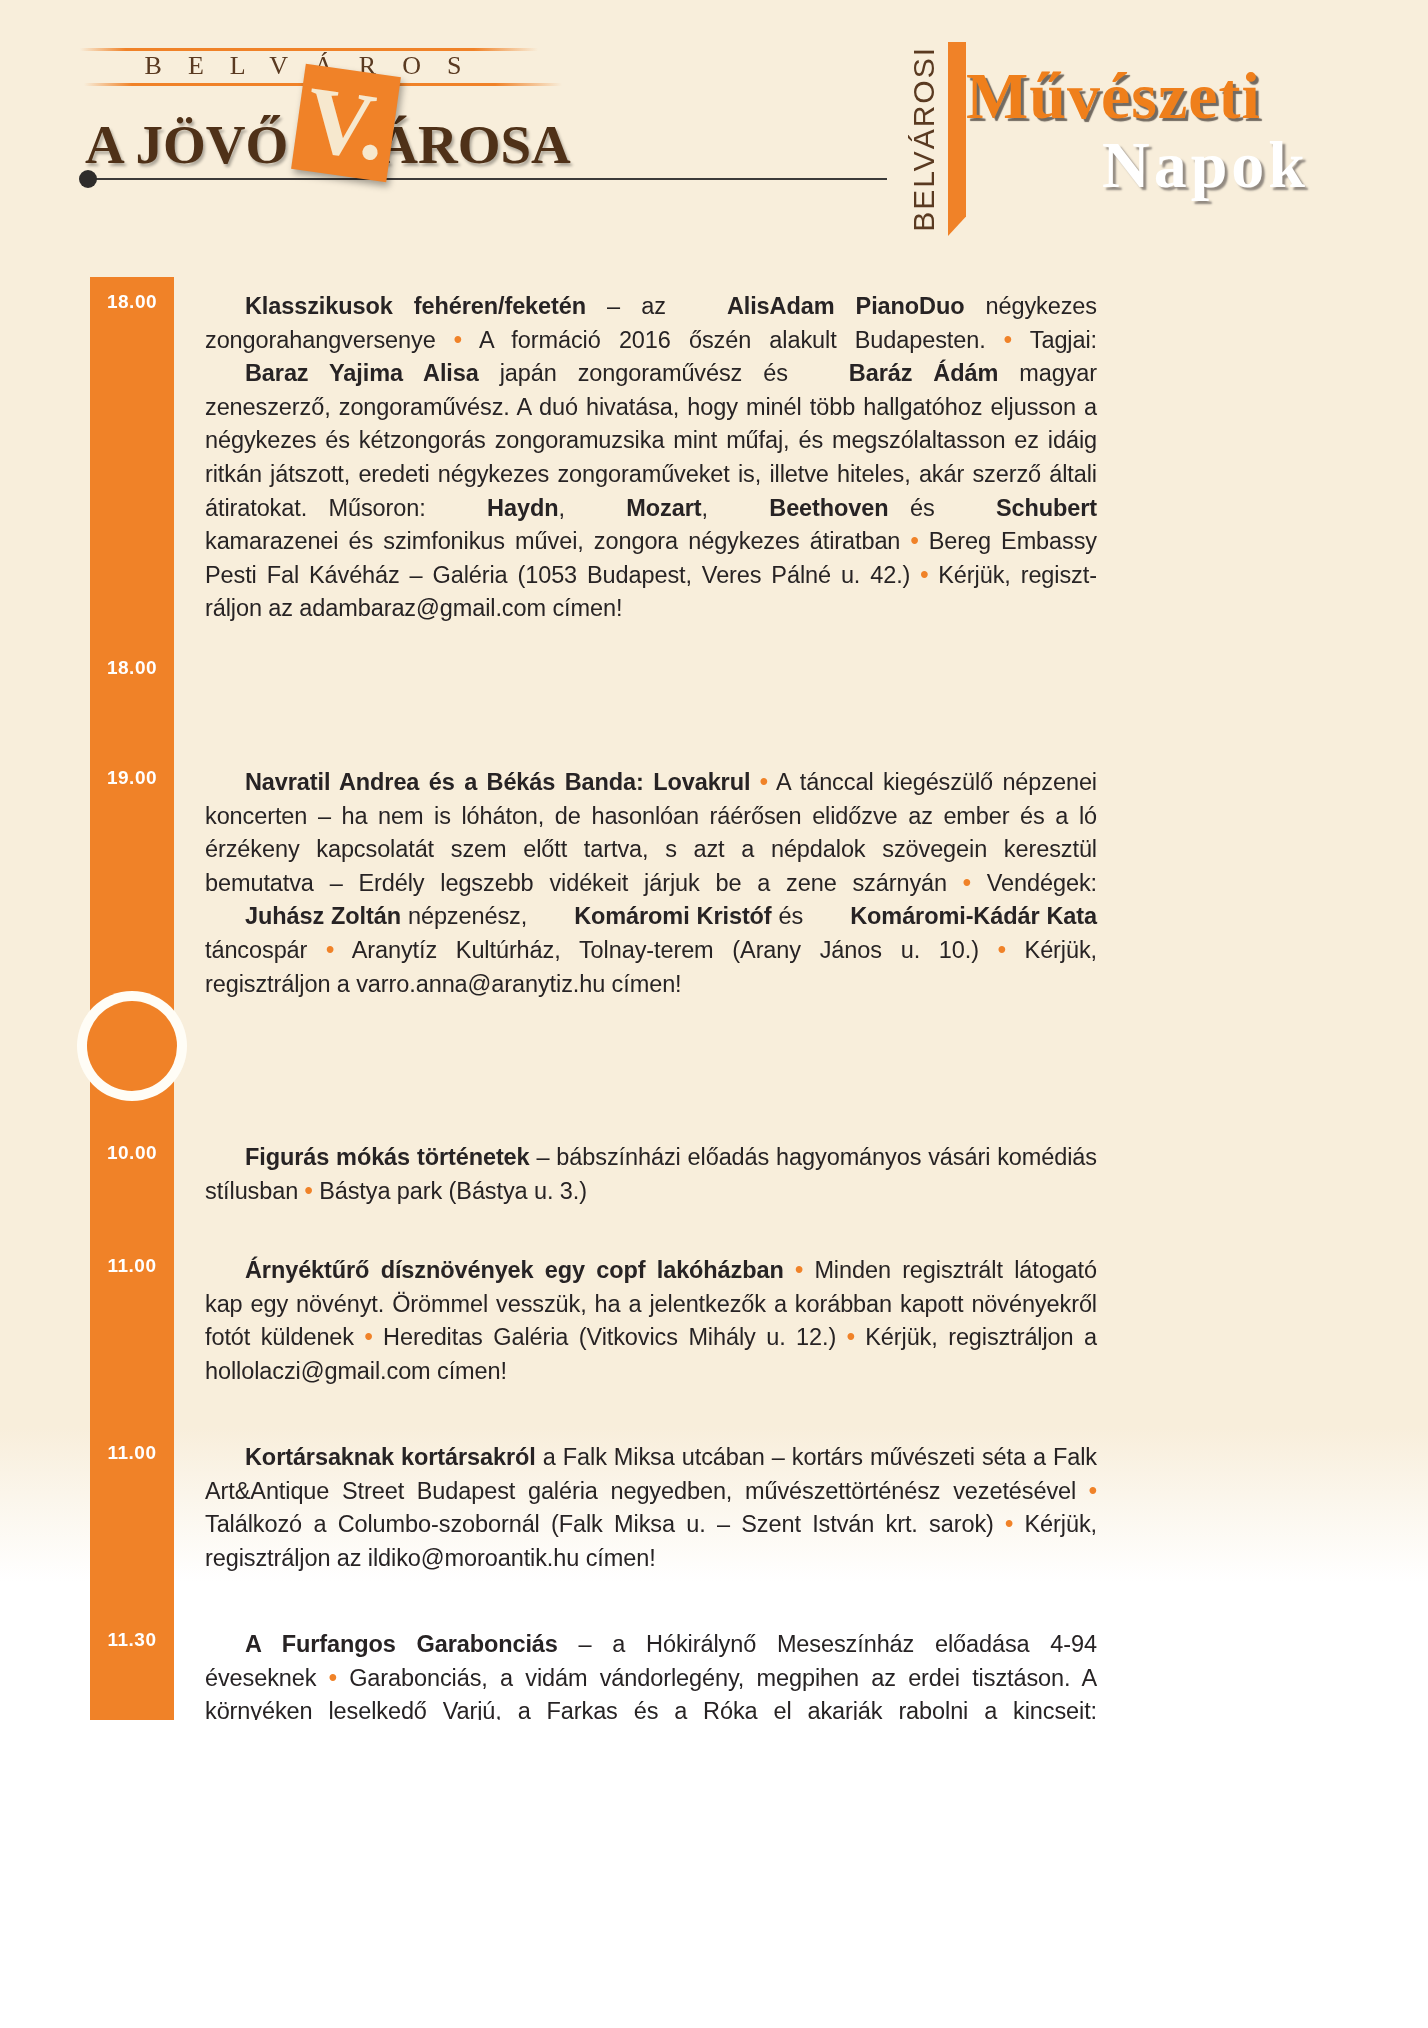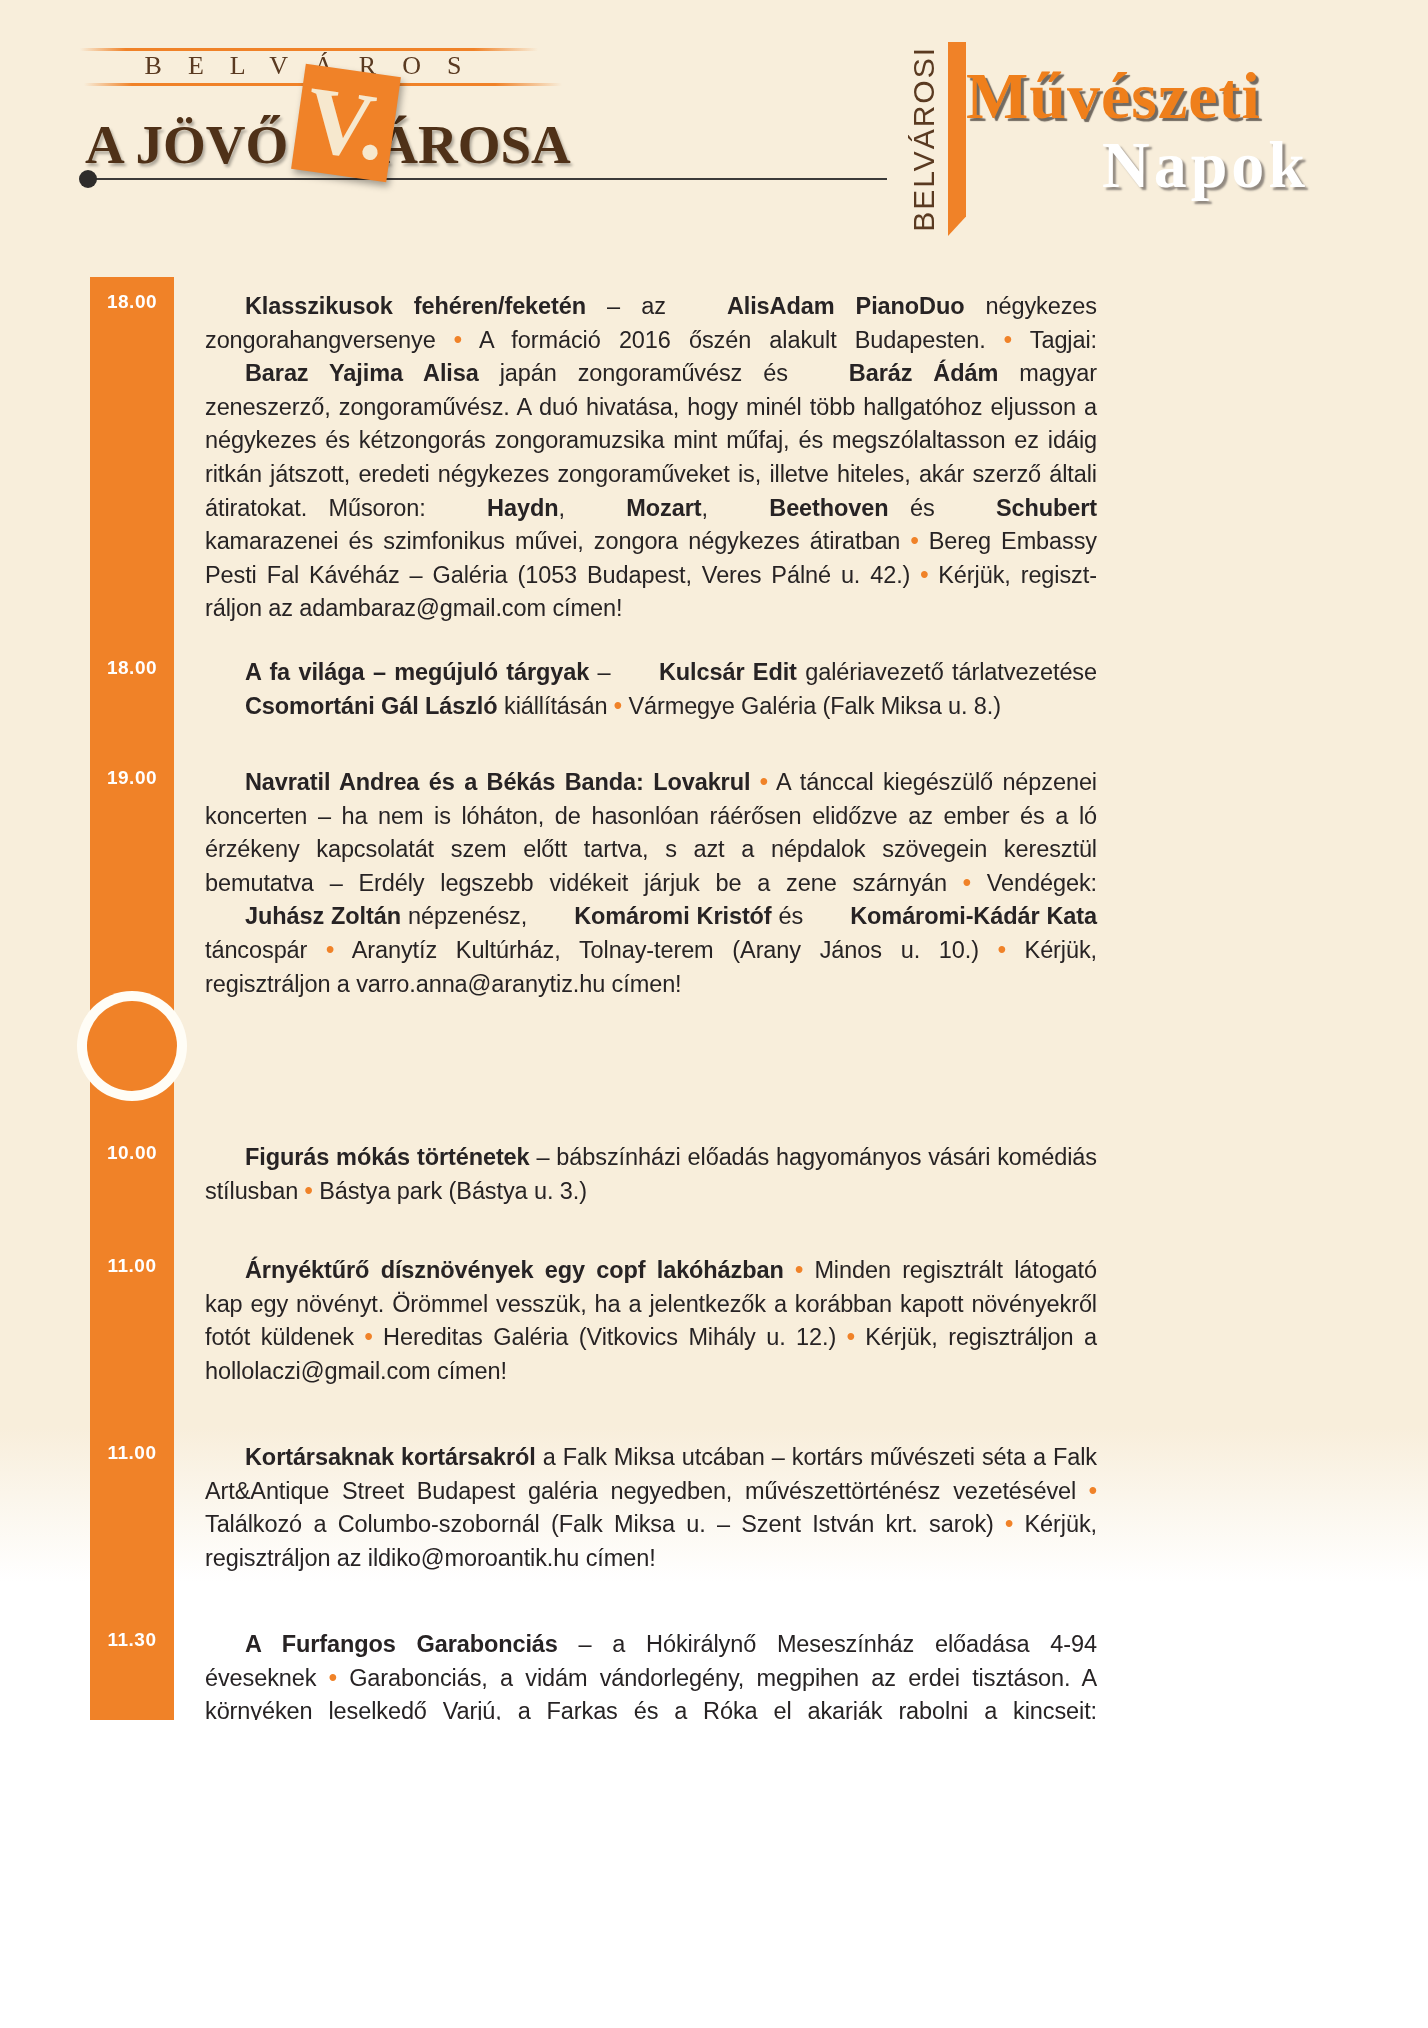--- a/index.html
+++ b/index.html
@@ -141,21 +141,20 @@
   <div class="timeline-circle-outer"></div>
   <div class="timeline-circle-inner"></div>
 
   <div id="events-layer">
       <div class="event-row" style="top: 290px;">
         <div class="event-time">18.00</div>
         <p class="event-text"><span class="b">Klasszikusok fehéren/feketén</span><span> – az </span><span class="b">AlisAdam PianoDuo</span><span> négykezes zongorahangver­senye </span><span class="bullet">•</span><span> A formáció 2016 őszén alakult Budapesten. </span><span class="bullet">•</span><span> Tagjai: </span><span class="b">Baraz Yajima Alisa</span><span> japán zongoraművész és </span><span class="b">Baráz Ádám</span><span> magyar zeneszerző, zongoraművész. A duó hivatása, hogy minél több hallgatóhoz eljusson a négykezes és kétzongorás zongoramuzsika mint műfaj, és megszólaltasson ez idáig ritkán játszott, eredeti négykezes zongoraműveket is, illetve hiteles, akár szerző általi átiratokat. Műsoron: </span><span class="b">Haydn</span><span>, </span><span class="b">Mozart</span><span>, </span><span class="b">Beethoven</span><span> és </span><span class="b">Schubert</span><span> kamarazenei és szimfonikus művei, zongora négykezes átiratban </span><span class="bullet">•</span><span> Bereg Em­bassy Pesti Fal Kávéház – Galéria (1053 Budapest, Veres Pálné u. 42.) </span><span class="bullet">•</span><span> Kérjük, regiszt­ráljon az adambaraz@gmail.com címen!</span></p>
       </div>
       <div class="event-row" style="top: 656px;">
         <div class="event-time">18.00</div>
-        <p class="event-text"><span class="b">A fa világa – megújuló tárgyak</span><span> – </span><span class="b">Kulcsár Edit</span><span> galériavezető tárlatvezetése </span><span class="b">Csomortáni Gál László</span><span> kiállításán </span><span class="bullet">•</span><span> Vármegye Galéria (Falk Miksa u. 8.)</span></p>
       </div>
       <div class="event-row" style="top: 766px;">
         <div class="event-time">19.00</div>
         <p class="event-text"><span class="b">Navratil Andrea és a Békás Banda: Lovakrul</span><span> </span><span class="bullet">•</span><span> A tánccal kiegészülő népzenei kon­certen – ha nem is lóháton, de hasonlóan ráérősen elidőzve az ember és a ló érzékeny kapcsolatát szem előtt tartva, s azt a népdalok szövegein keresztül bemutatva – Erdély legszebb vidékeit járjuk be a zene szárnyán </span><span class="bullet">•</span><span> Vendégek: </span><span class="b">Juhász Zoltán</span><span> népzenész, </span><span class="b">Komáromi Kristóf</span><span> és </span><span class="b">Komáromi-Kádár Kata</span><span> táncospár </span><span class="bullet">•</span><span> Aranytíz Kultúrház, Tolnay-terem (Arany János u. 10.) </span><span class="bullet">•</span><span> Kérjük, regisztráljon a varro.anna@aranytiz.hu címen!</span></p>
       </div>
       <div class="event-row" style="top: 1141px;">
         <div class="event-time">10.00</div>
         <p class="event-text"><span class="b">Figurás mókás történetek</span><span> – bábszínházi előadás hagyományos vásári komédiás stílusban </span><span class="bullet">•</span><span> Bástya park (Bástya u. 3.)</span></p>
       </div>
       <div class="event-row" style="top: 1254px;">

